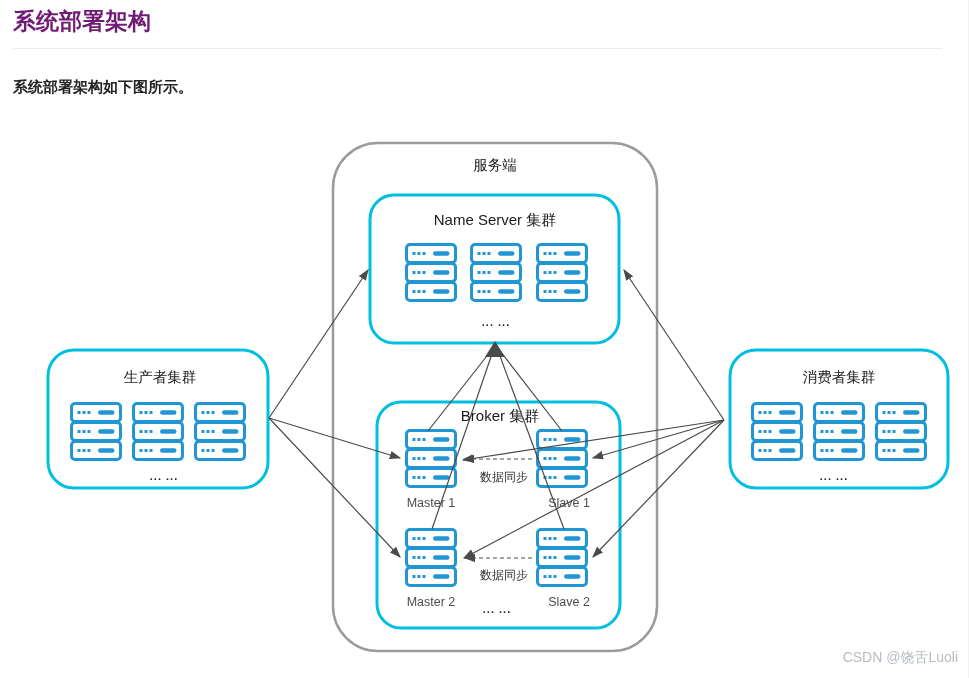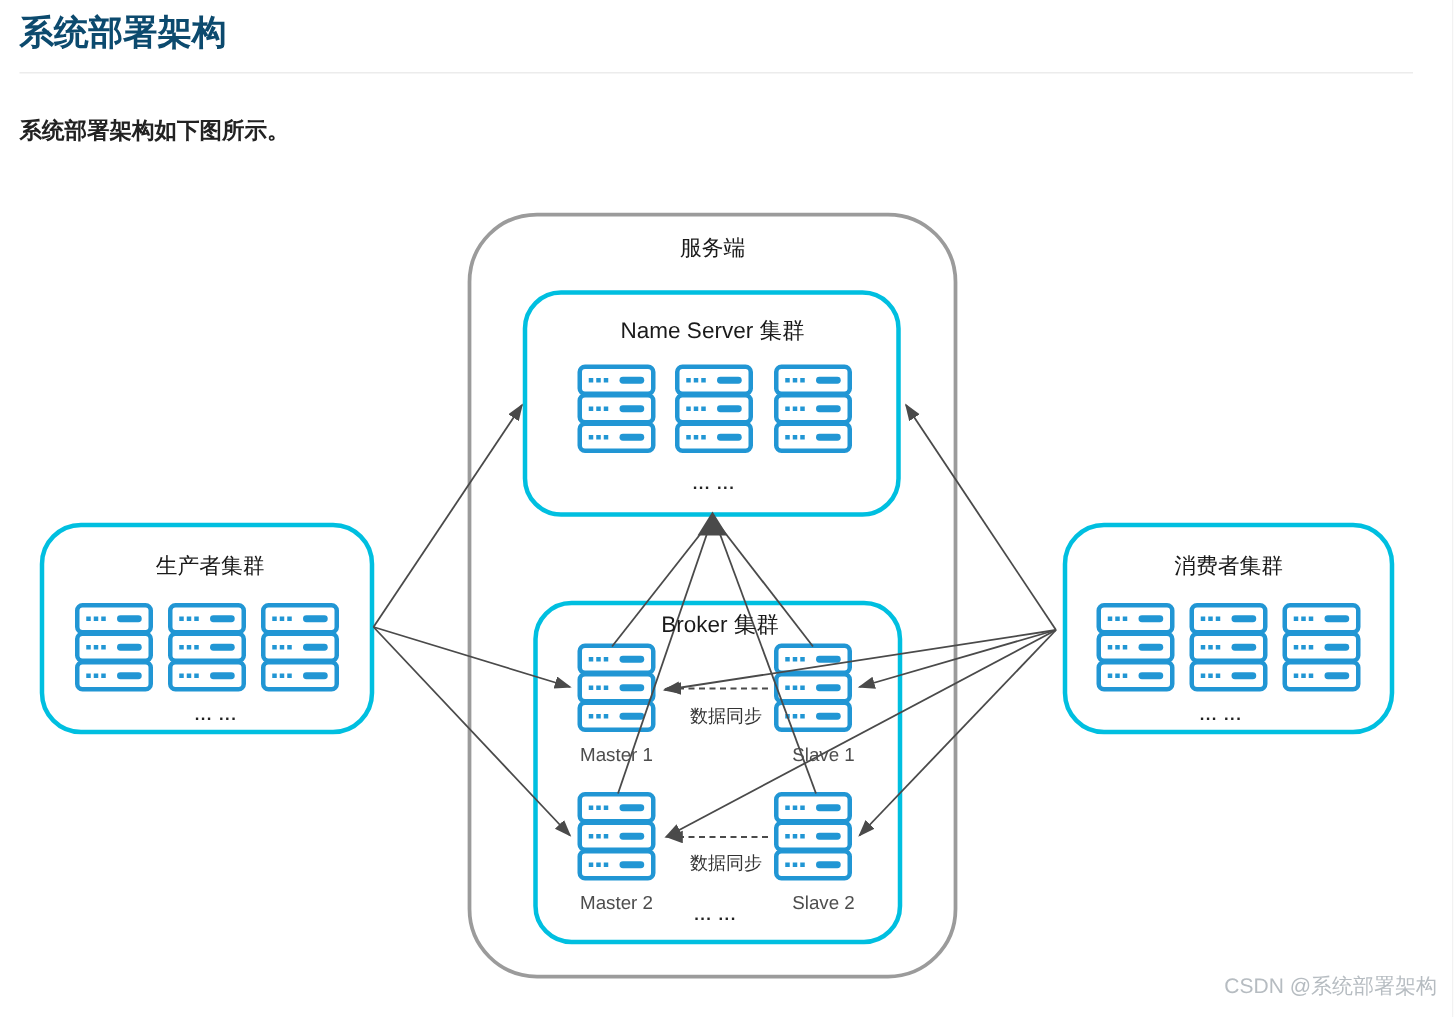--- a/index.html
+++ b/index.html
@@ -1,23 +1,23 @@
 <!DOCTYPE html>
 <html><head>
 <meta charset="utf-8">
 <style>
   html,body{margin:0;padding:0;background:#fff;}
   .page{position:relative;width:969px;height:678px;background:#fff;overflow:hidden;
         font-family:"Liberation Sans","DejaVu Sans",sans-serif;color:#1a1a1a;
         border-right:1px solid #f2f2f2;box-sizing:border-box;}
   .page-title{position:absolute;top:6px;left:13px;margin:0;font-size:23px;line-height:30px;
-        font-weight:700;color:#0c4a6e;}
+        font-weight:700;color:#701a75;}
   .title-divider{position:absolute;top:48px;left:13px;right:26px;height:1px;background:#ececec;}
   .intro-text{position:absolute;top:78px;left:13px;margin:0;font-size:15px;color:#222;font-weight:bold;}
-  .diagram{position:absolute;top:130px;left:0;width:901px;height:548px;}
+  .diagram{position:absolute;top:130px;left:0;width:901px;height:548px;padding-left:20px;}
   .diagram svg{display:block;}
   .watermark{position:absolute;top:649px;right:10px;font-size:14px;color:#b6bcc1;}
   text{font-family:"Liberation Sans","DejaVu Sans",sans-serif;fill:#1a1a1a;}
   .node-label{fill:#4d4d4d;}
   .sync-label{fill:#333;}
   .ellipsis{font-weight:700;letter-spacing:1px;fill:#222;}
 </style>
 </head>
 <body>
 
@@ -113,14 +113,14 @@
       <text x="477" y="483" font-size="11" class="ellipsis" text-anchor="middle">... ...</text>
 
       <text x="140" y="252" font-size="14.5" text-anchor="middle">生产者集群</text>
       <text x="144" y="350" font-size="11" class="ellipsis" text-anchor="middle">... ...</text>
 
       <text x="819" y="252" font-size="14.5" text-anchor="middle">消费者集群</text>
       <text x="814" y="350" font-size="11" class="ellipsis" text-anchor="middle">... ...</text>
     </svg>
   </div>
 
-  <div class="watermark">CSDN @系统部署架构</div>
+  <div class="watermark">CSDN @饶舌Luoli</div>
 </div>
 
 </body></html>

